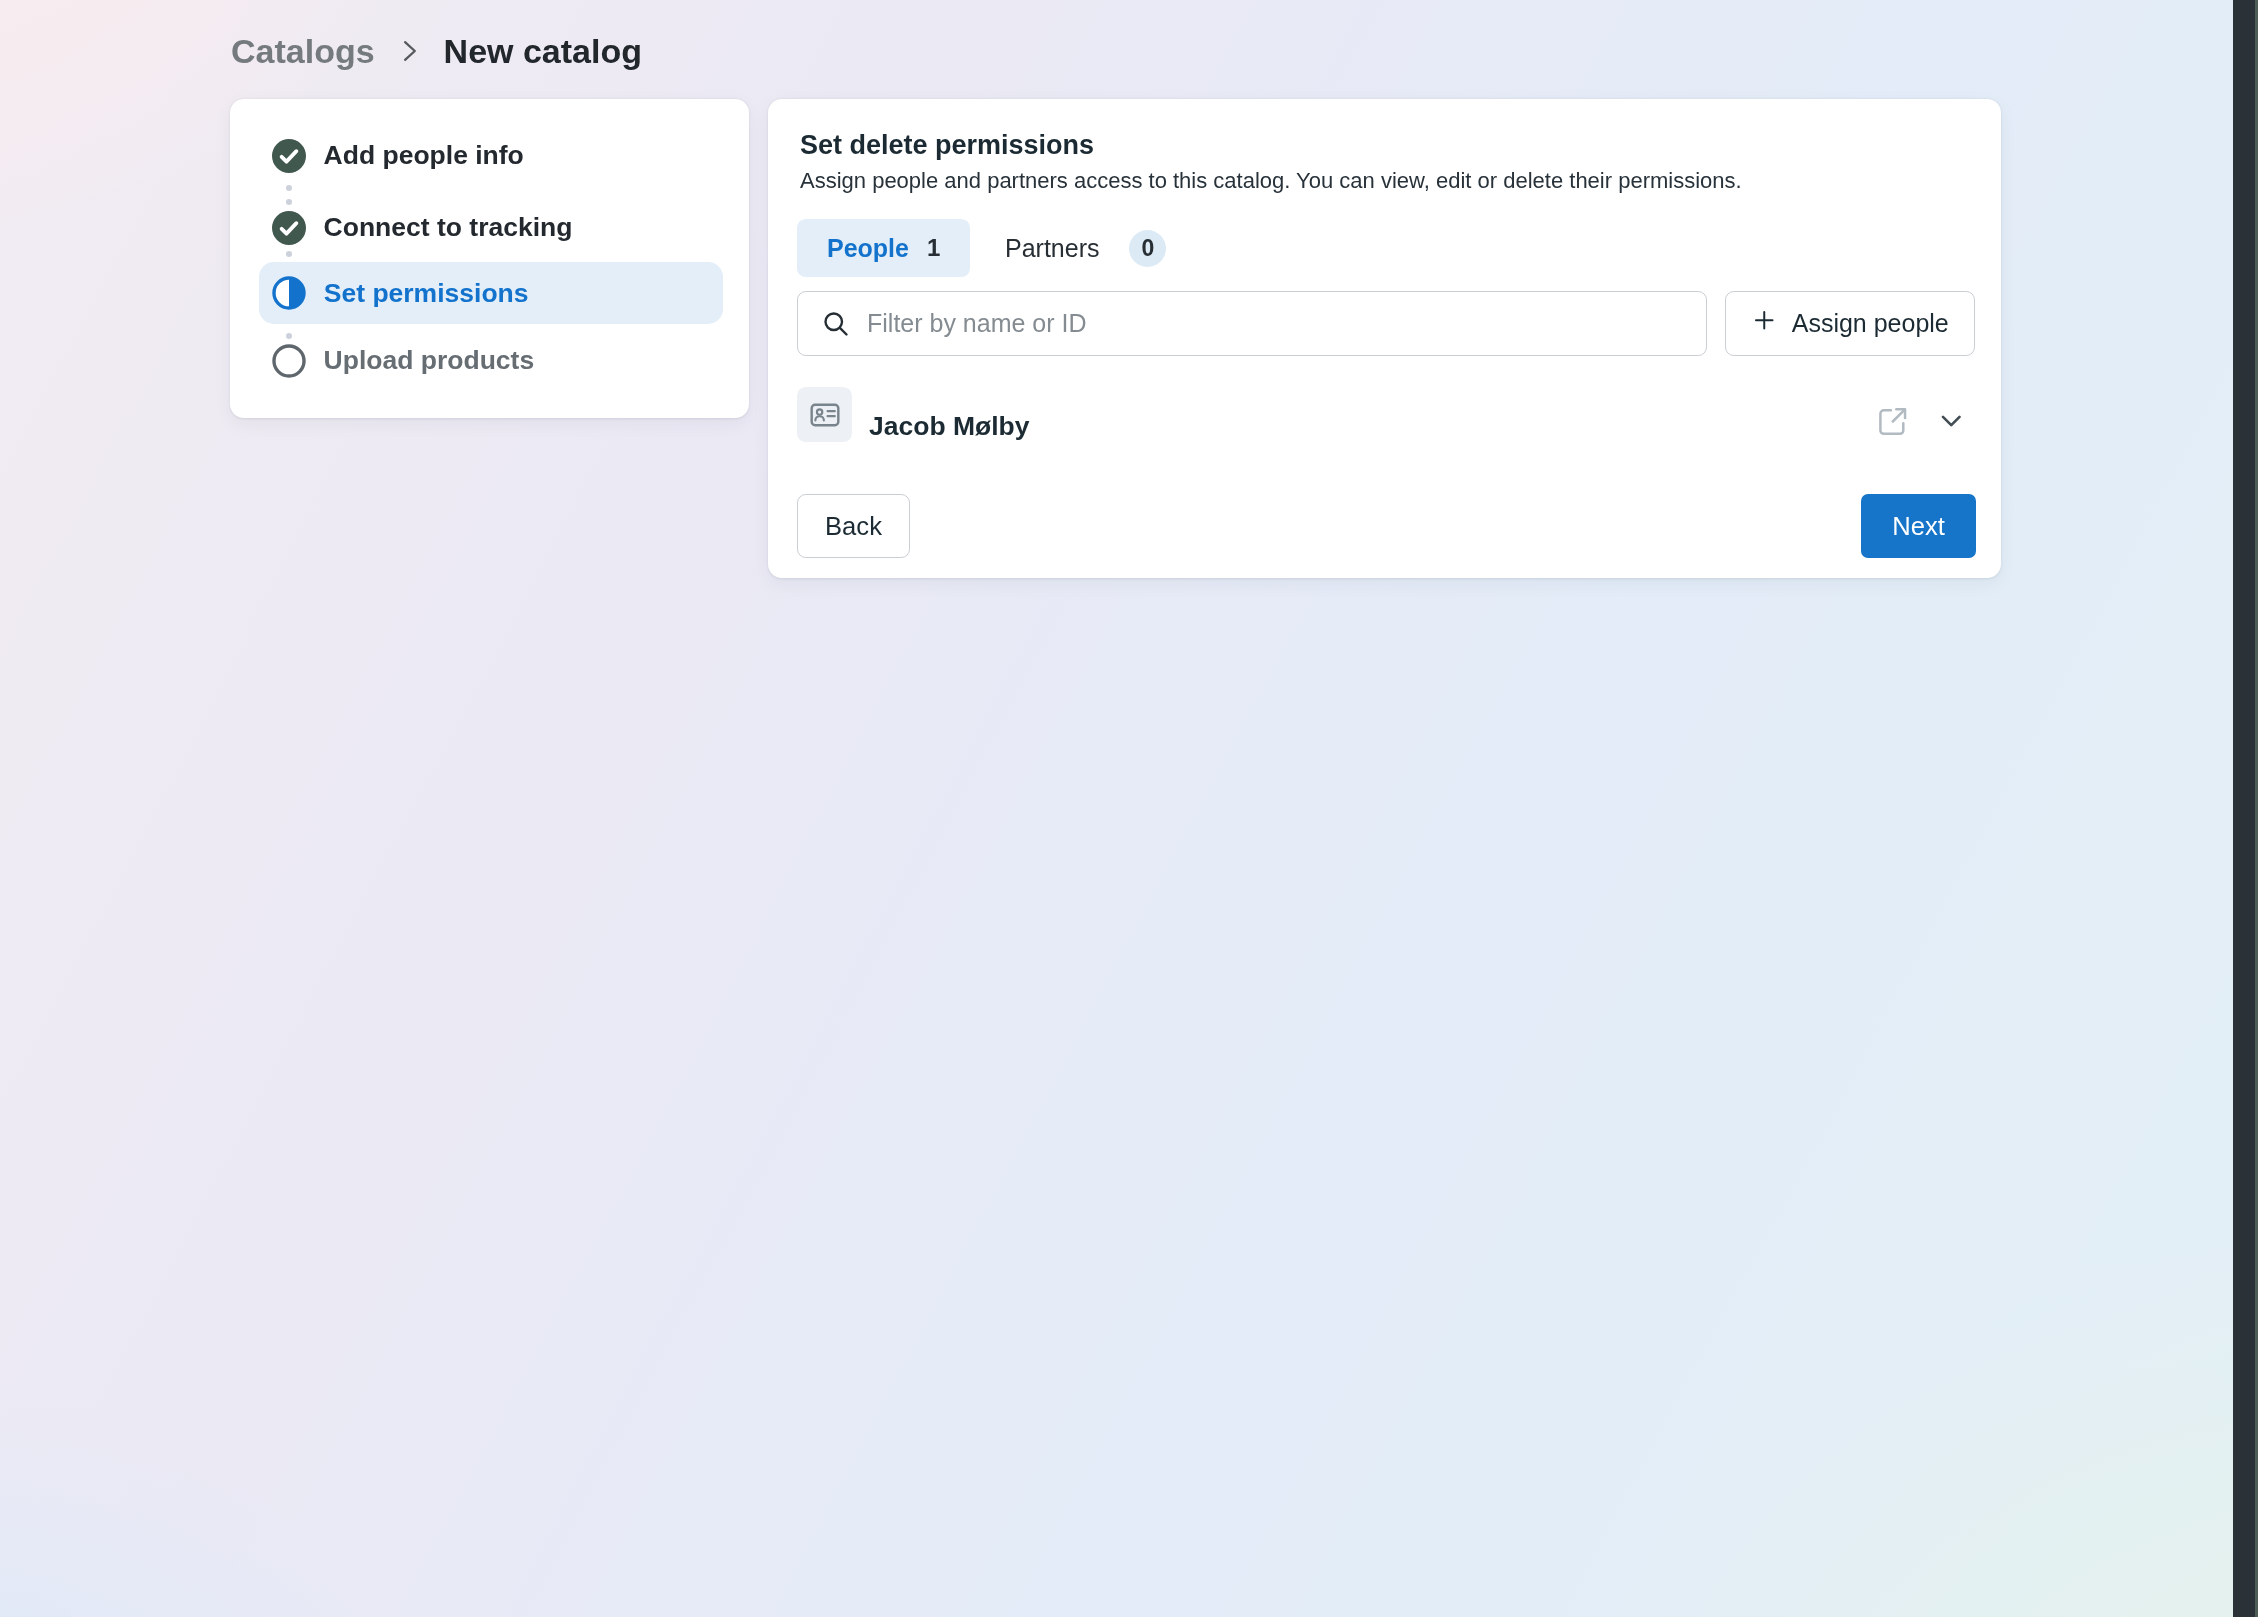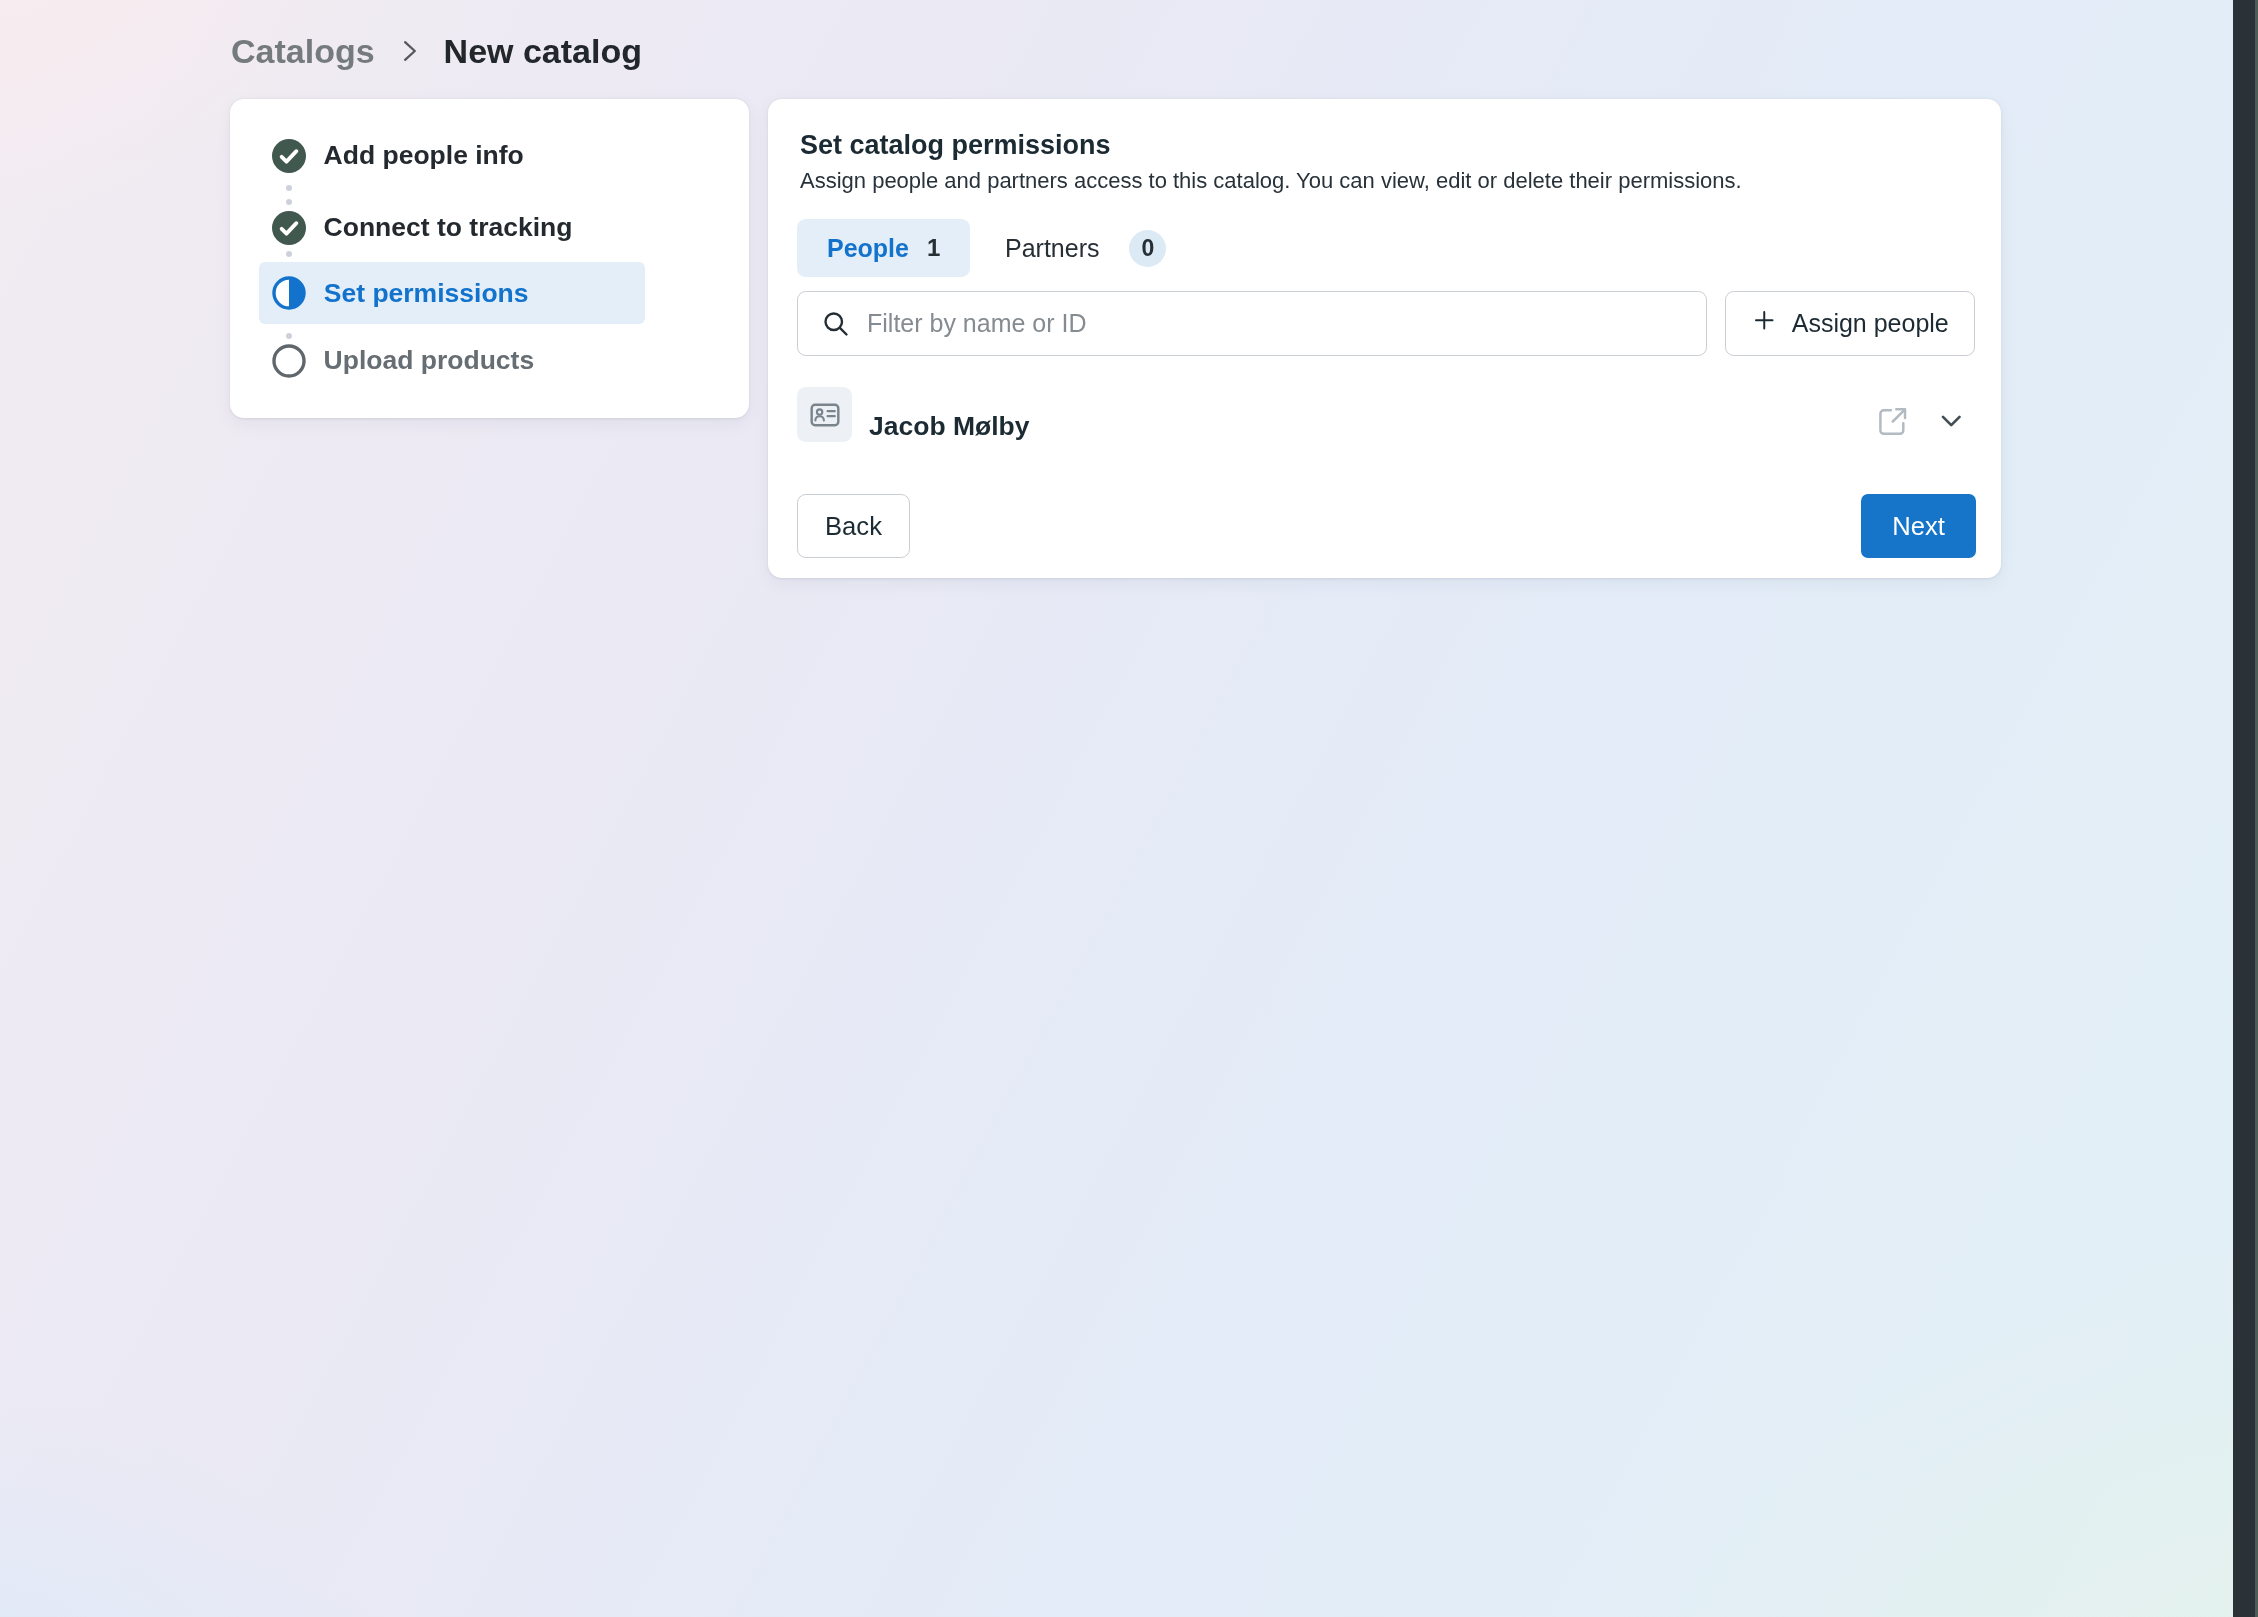--- a/index.html
+++ b/index.html
@@ -51,22 +51,22 @@
     display: flex; align-items: center; gap: 17.6px;
     padding-left: 42px; height: 39px;
     font-size: 26.5px; font-weight: 700;
   }
   .step .step-icon { width: 34px; height: 34px; flex: 0 0 34px; }
   .step-1 { top: 37px; }
   .step-2 { top: 109px; }
   .step-4 { top: 242px; color: #666d73; }
   .step-1, .step-2 { color: #23292e; }
   .step-active {
-    top: 163px; left: 29px; width: 386px; height: 62px;
-    background: #e3eef9; border-radius: 6px;
+    top: 163px; left: 29px; width: 464px; height: 62px;
+    background: #e3eef9; border-radius: 15px;
     padding-left: 13.2px; color: #1373cc;
   }
   .dot {
     position: absolute; left: 56px; width: 6.2px; height: 6.2px;
     border-radius: 50%; background: #ccd1db;
   }
   .dot-a { top: 86px; }  .dot-b { top: 100px; }
   .dot-c { top: 152px; } .dot-d { top: 234px; }
 
   
@@ -198,21 +198,21 @@
           <circle cx="12" cy="12" r="10.6" fill="#ffffff" stroke="#5f676d" stroke-width="2.4"></circle>
         </svg>
       </span>
       <span>Upload products</span>
     </div>
 
   </div>
 
   <div class="card main-card">
 
-    <div class="panel-title">Set catalog permissions</div>
+    <div class="panel-title">Set delete permissions</div>
     <div class="panel-subtitle">Assign people and partners access to this catalog. You can view, edit or delete their permissions.</div>
 
     <div class="tab tab-people">
       <span class="tab-label">People</span>
       <span class="tab-count">1</span>
     </div>
     <div class="tab tab-partners">
       <span class="tab-label">Partners</span>
       <span class="count-badge">0</span>
     </div>

